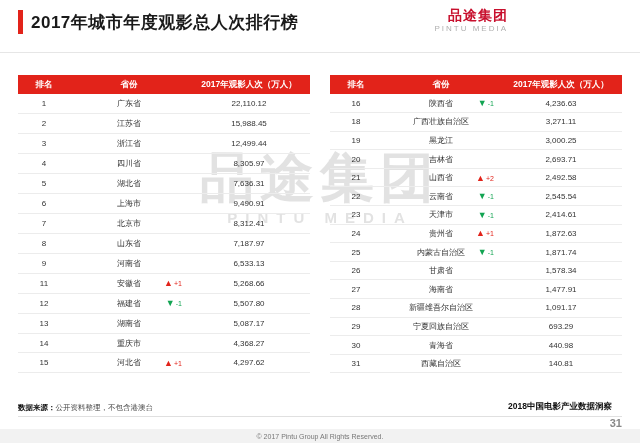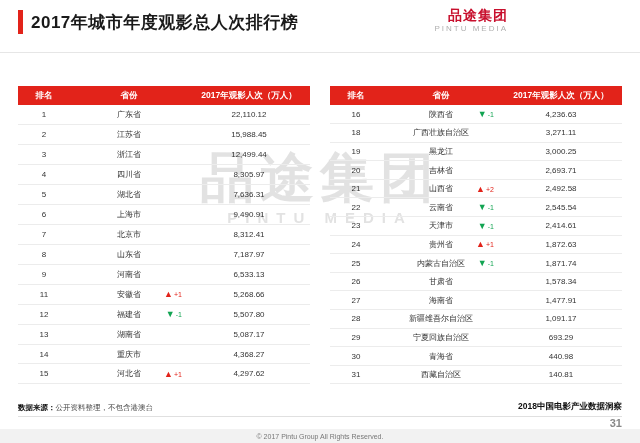--- a/index.html
+++ b/index.html
@@ -47,21 +47,21 @@
     font-size:54px; font-weight:bold; letter-spacing:6px;
     line-height:1.0;
   }
   .watermark .wm2 {
     display:block; font-size:15px; letter-spacing:8px; margin-top:6px;
     color:rgba(190,190,190,0.45);
   }
 
   
   .tables {
-    position:absolute; top:86px; left:0; width:640px;
+    position:absolute; top:75px; left:0; width:640px;
     display:flex; justify-content:space-between;
     padding:0 18px;
   }
   table.rank {
     border-collapse:collapse;
     width:292px;
     background:transparent;
   }
   table.rank th {
     background:#e2231a; color:#ffffff; font-size:8.5px; font-weight:normal;
@@ -90,21 +90,21 @@
   .delta-up { color:#e2231a; }
   .delta-down { color:#12a452; }
 
   
   .footer-note {
     position:absolute; left:18px; bottom:30px;
     font-size:7.5px; color:#444;
   }
   .footer-note b { color:#111; }
   .footer-right {
-    position:absolute; right:18px; bottom:30px;
+    position:absolute; right:28px; bottom:30px;
     font-size:8.5px; font-weight:bold; color:#111;
   }
   .page-badge {
     position:absolute; right:18px; bottom:14px;
     font-size:11px; color:#888; font-weight:bold;
   }
   .copyright {
     position:absolute; left:0; bottom:0; width:640px; height:14px;
     background:#f2f2f2; color:#777; font-size:7px;
     display:flex; align-items:center; justify-content:center;

